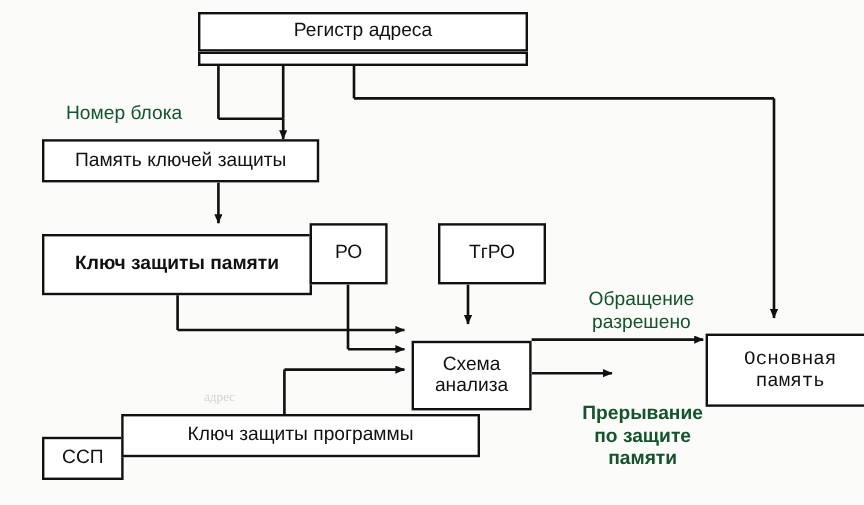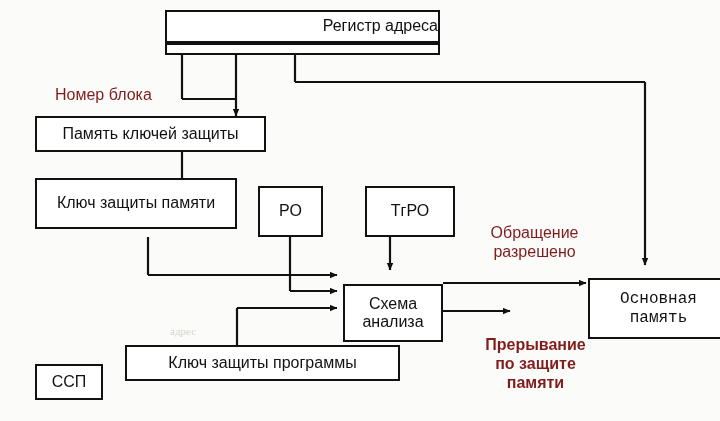--- a/index.html
+++ b/index.html
@@ -27,21 +27,21 @@
     text-align: center;
     line-height: 1.15;
     font-size: 16px;
   }
   .label {
     position: absolute;
     font-size: 16px;
     line-height: 1.18;
     text-align: center;
     white-space: pre-line;
-    color: #7f1d1d;
+    color: #14532d;
   }
   svg.wires {
     position: absolute;
     left: 0;
     top: 0;
     width: 720px;
     height: 421px;
     pointer-events: none;
   }
   .smudge {
@@ -90,61 +90,61 @@
       <path d="M237,308 L337,308" marker-end="url(#arrow)"></path>
 
       <path d="M390,237 L390,270" marker-end="url(#arrow)"></path>
 
       <path d="M443,283 L586,283" marker-end="url(#arrow)"></path>
 
       <path d="M443,311 L510,311" marker-end="url(#arrow)"></path>
     </g>
   </svg>
 
-  <div class="box" style="left:165px; top:10px; width:275px; height:33px;justify-content:flex-end;">
+  <div class="box" style="left:165px; top:10px; width:275px; height:33px;">
     <span>Регистр адреса</span>
   </div>
 
   <div class="box" style="left:165px; top:43px; width:275px; height:12px; background:#ffffff;"></div>
 
   <div class="label" style="left:55px; top:86px; width:150px; text-align:left;">Номер блока</div>
 
   <div class="box" style="left:35px; top:116px; width:231px; height:36px;">
     <span>Память ключей защиты</span>
   </div>
 
-  <div class="box" style="left:35px; top:178px; width:202px; height:51px;">
+  <div class="box" style="left:35px; top:195px; width:225px; height:51px;font-weight:bold;">
     <span>Ключ защиты
 памяти</span>
   </div>
   <div class="box" style="left:258px; top:186px; width:65px; height:51px;">
     <span>РО</span>
   </div>
 
   <div class="box" style="left:345px; top:186px; width:90px; height:51px;margin-left:20px;">
     <span>ТгРО</span>
   </div>
 
-  <div class="label" style="left:452px; top:224px; width:165px;">Обращение
+  <div class="label" style="left:452px; top:241px; width:165px;">Обращение
 разрешено</div>
 
   <div class="box" style="left:343px; top:284px; width:100px; height:58px;">
     <span>Схема
 анализа</span>
   </div>
 
   <div class="box" style="left:588px; top:278px; width:141px; height:61px;font-family:Liberation Mono, monospace;">
     <span>Основная
 память</span>
   </div>
 
   <div class="label" style="left:448px; top:336px; width:175px;font-weight:bold;">Прерывание
 по защите
 памяти</div>
 
   <div class="box" style="left:35px; top:364px; width:68px; height:36px;">
     <span>ССП</span>
   </div>
-  <div class="box" style="left:101px; top:345px; width:275px; height:36px;margin-left:24px;">
+  <div class="box" style="left:101px; top:345px; width:299px; height:36px;">
     <span>Ключ защиты программы</span>
   </div>
 
 </div>
 
 </body></html>

